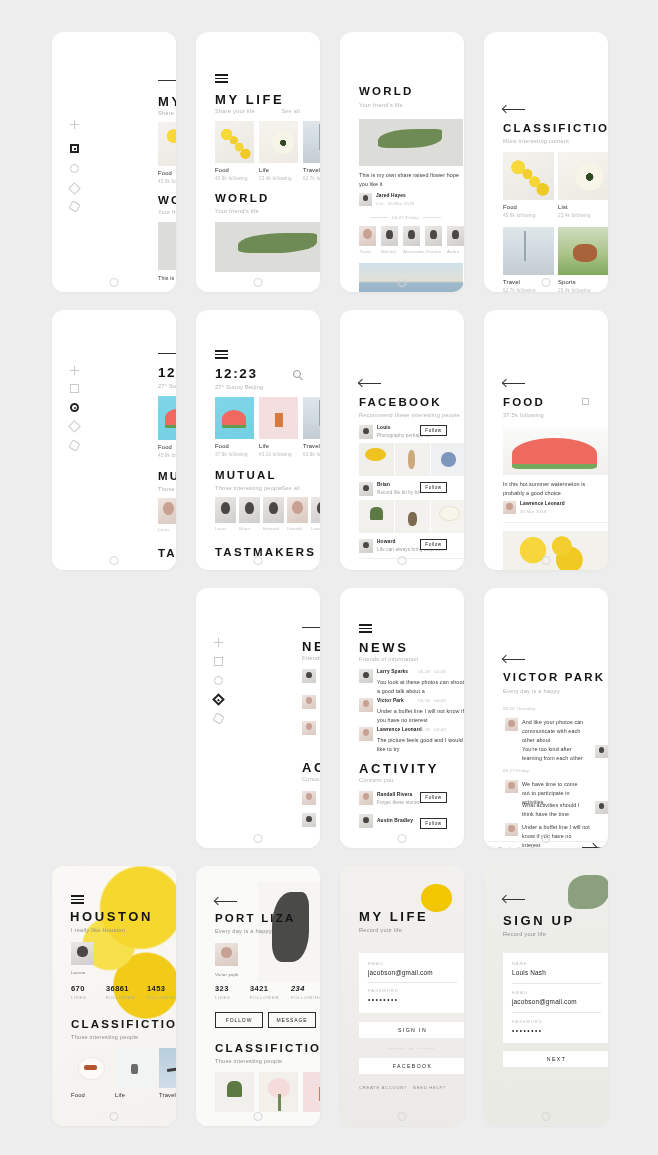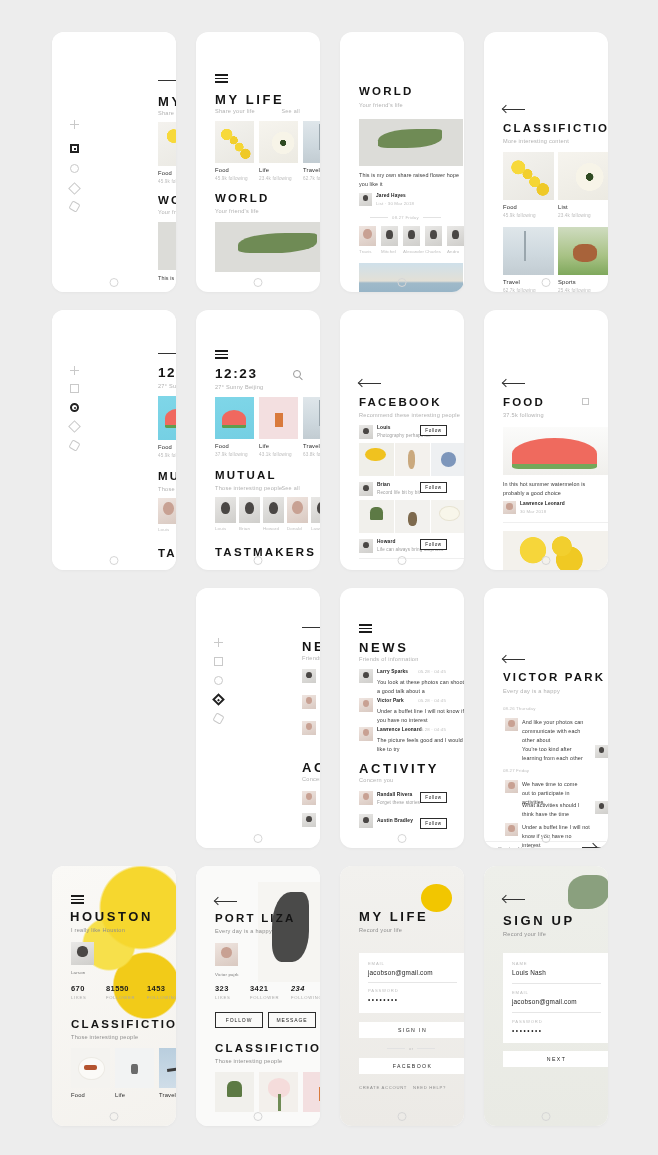--- a/index.html
+++ b/index.html
@@ -476,21 +476,21 @@
           <span></span>
           <span></span>
           <span></span>
         </span>
       <div class="h1" style="position:absolute;left:18px;top:43px;">HOUSTON</div>
       <div class="sub" style="position:absolute;left:19px;top:61px;color:#8e8e8e;">I really like Houston</div>
       <div class="avatar ph-portrait" style="left:19px;top:76px;width:23px;height:23px;"></div>
       <div class="tiny" style="position:absolute;left:19px;top:104px;color:#777;">Larson</div>
       <div class="statnum" style="position:absolute;left:19px;top:118px;">670</div>
       <div class="statlbl" style="position:absolute;left:19px;top:129px;">LIKES</div>
-      <div class="statnum" style="position:absolute;left:54px;top:118px;">81550</div>
+      <div class="statnum" style="position:absolute;left:54px;top:118px;">36861</div>
       <div class="statlbl" style="position:absolute;left:54px;top:129px;">FOLLOWER</div>
       <div class="statnum" style="position:absolute;left:95px;top:118px;">1453</div>
       <div class="statlbl" style="position:absolute;left:95px;top:129px;">FOLLOWING</div>
       <div class="h1 sm" style="position:absolute;left:19px;top:152px;">CLASSIFICTION</div>
       <div class="sub" style="position:absolute;left:19px;top:168px;color:#8d8d8d;">Those interesting people</div>
       <div class="thumb ph-food-plate" style="left:19px;top:182px;width:39px;height:40px;"></div>
       <div class="thumb ph-snow" style="left:63px;top:182px;width:39px;height:40px;"></div>
       <div class="thumb ph-sky" style="left:107px;top:182px;width:39px;height:40px;"></div>
       <div class="cap" style="position:absolute;left:19px;top:226px;">Food</div>
       <div class="cap" style="position:absolute;left:63px;top:226px;">Life</div>

